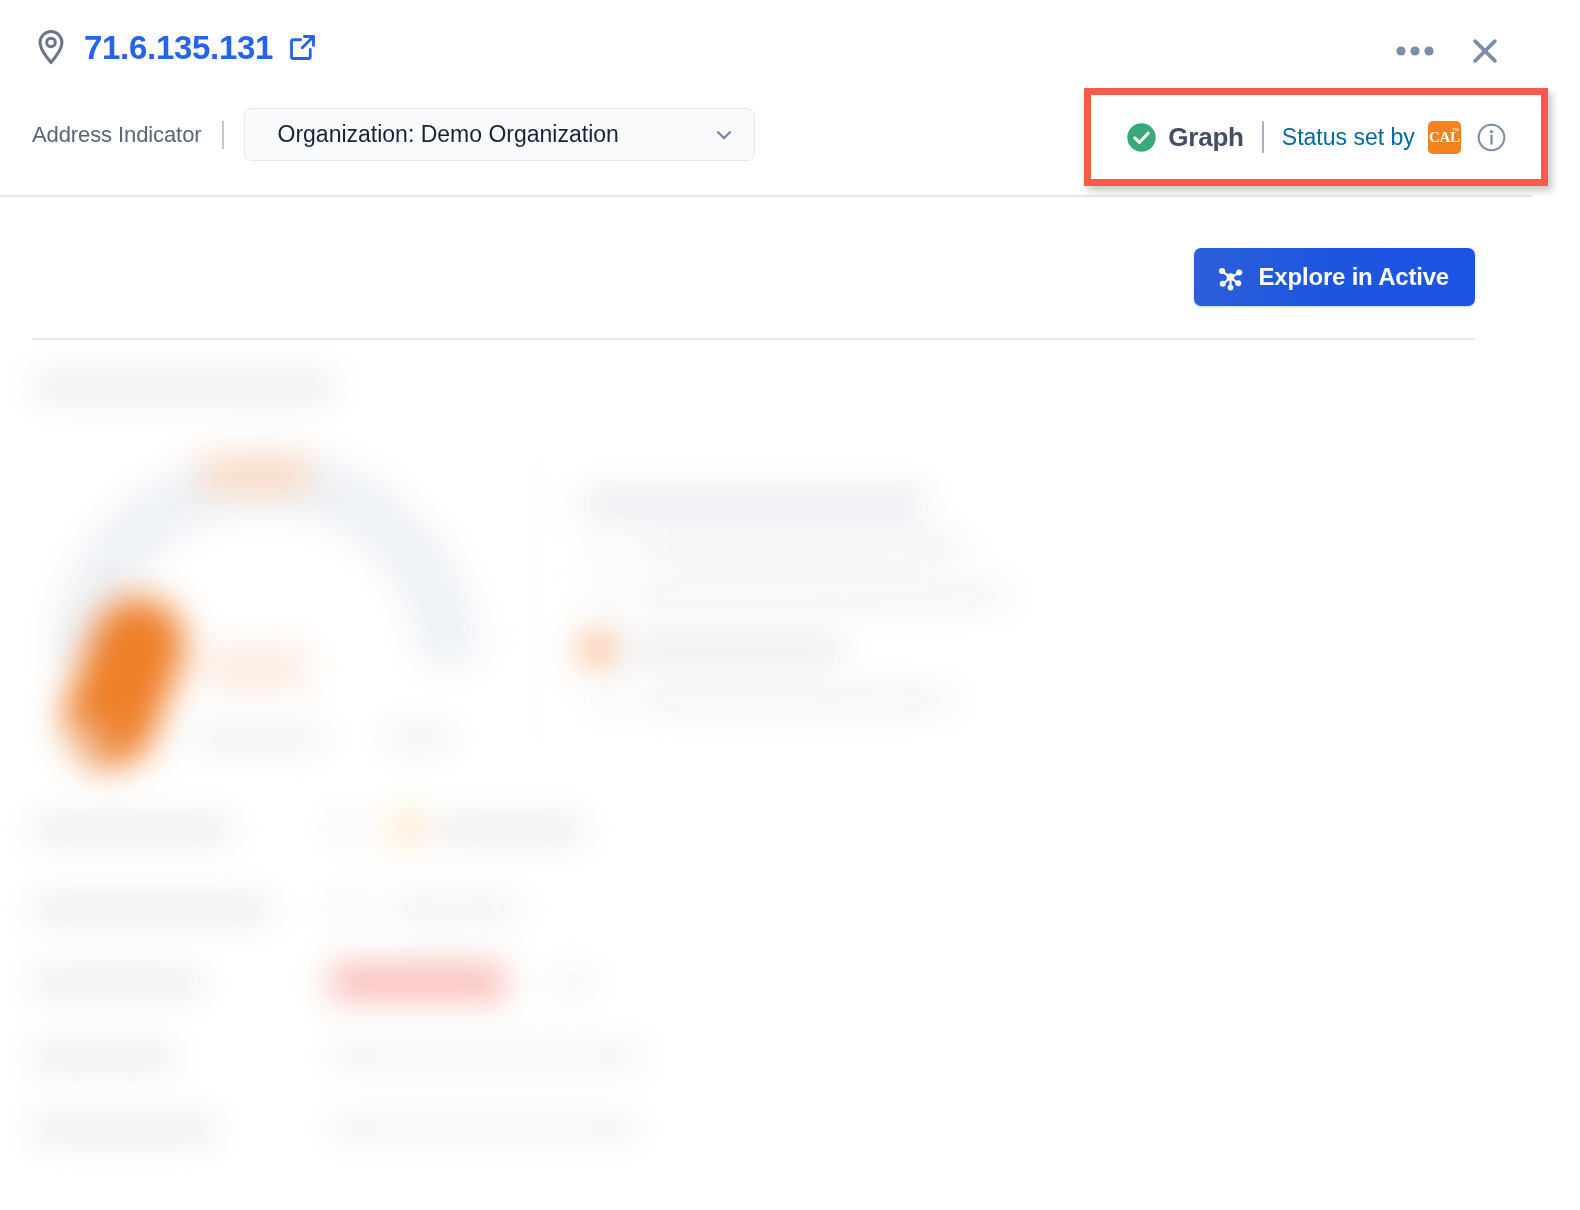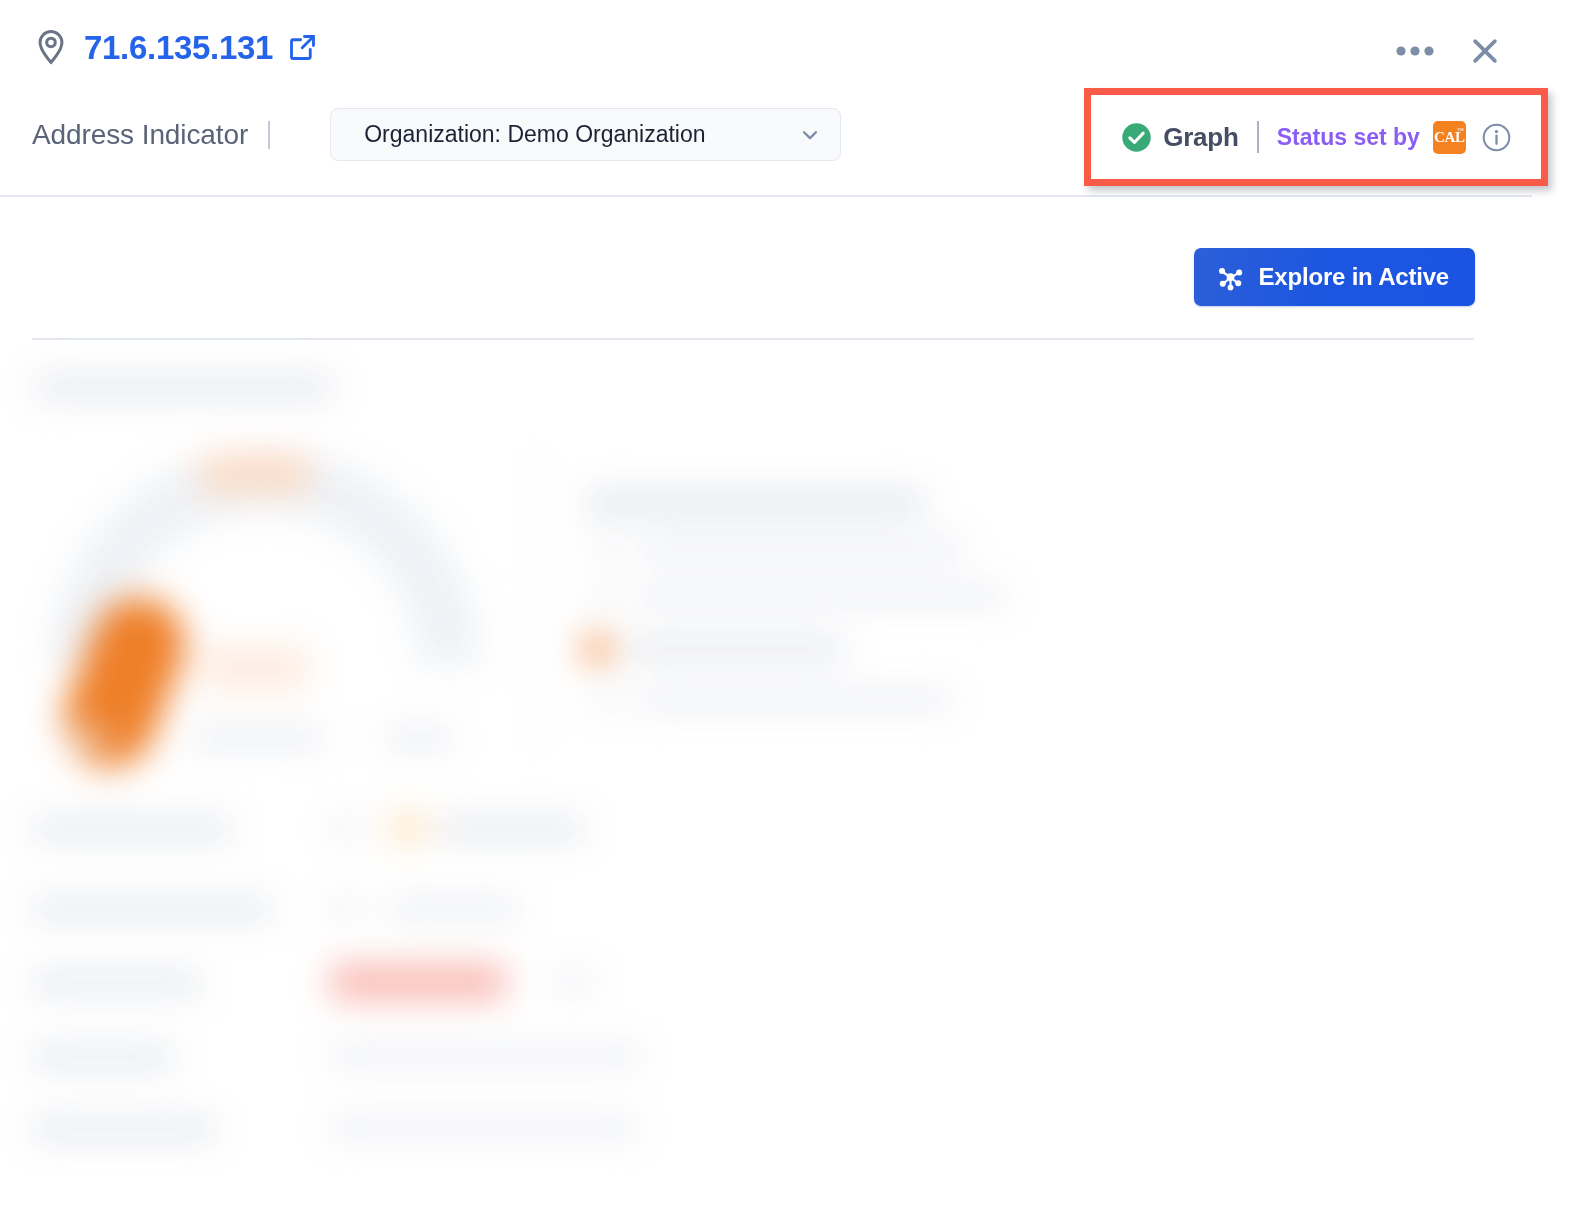--- a/index.html
+++ b/index.html
@@ -50,21 +50,21 @@
   .subtitle-row {
     position: absolute;
     left: 32px;
     top: 108px;
     display: flex;
     align-items: center;
     gap: 0;
   }
 
   .address-indicator-label {
-    font-size: 28px;
+    font-size: 22px;
     color: #5a6478;
     font-weight: 400;
     letter-spacing: -0.1px;
   }
 
   .vert-divider {
     width: 2px;
     height: 28px;
     background: #c3cad6;
     margin: 0 20px;
@@ -74,21 +74,20 @@
     display: flex;
     align-items: center;
     gap: 26px;
     background: #f9fafc;
     border: 1.5px solid #e4e8f0;
     border-radius: 8px;
     padding: 12px 19px 12px 33px;
     cursor: pointer;
     min-width: 511px;
     justify-content: space-between;
-    margin-left: 40px;
   }
 
   .org-select-text {
     font-size: 23px;
     color: #1b2234;
     font-weight: 400;
     white-space: nowrap;
   }
 
   .chevron-icon { width: 22px; height: 22px; display: block; flex-shrink: 0; }
@@ -149,22 +148,22 @@
 
   .status-sep {
     width: 2px;
     height: 32px;
     background: #a9b2c2;
     margin: 0 18px;
   }
 
   .status-set-by {
     font-size: 23px;
-    color: #8b5cf6;
-    font-weight: 700;
+    color: #0369a1;
+    font-weight: 400;
     white-space: nowrap;
   }
 
   .cal-badge {
     width: 33px;
     height: 33px;
     border-radius: 5px;
     background: #f58220;
     display: flex;
     align-items: center;

